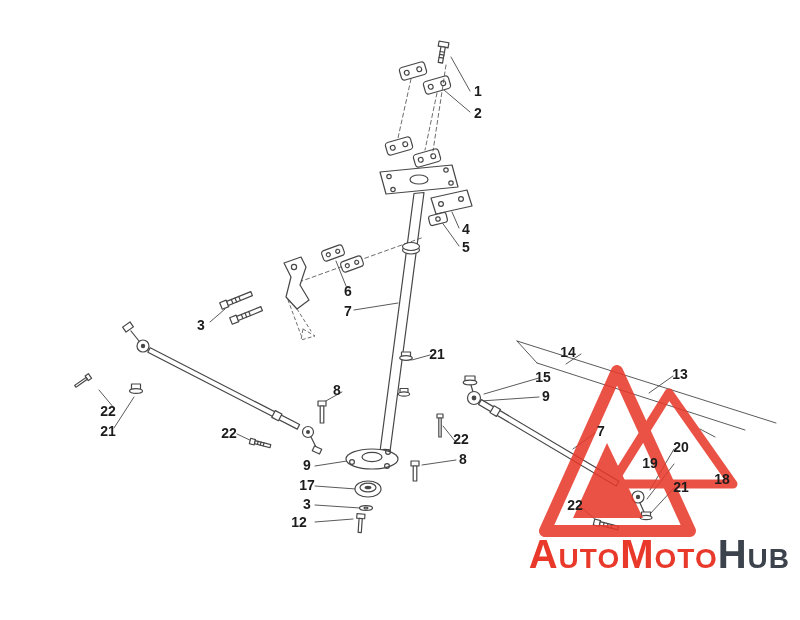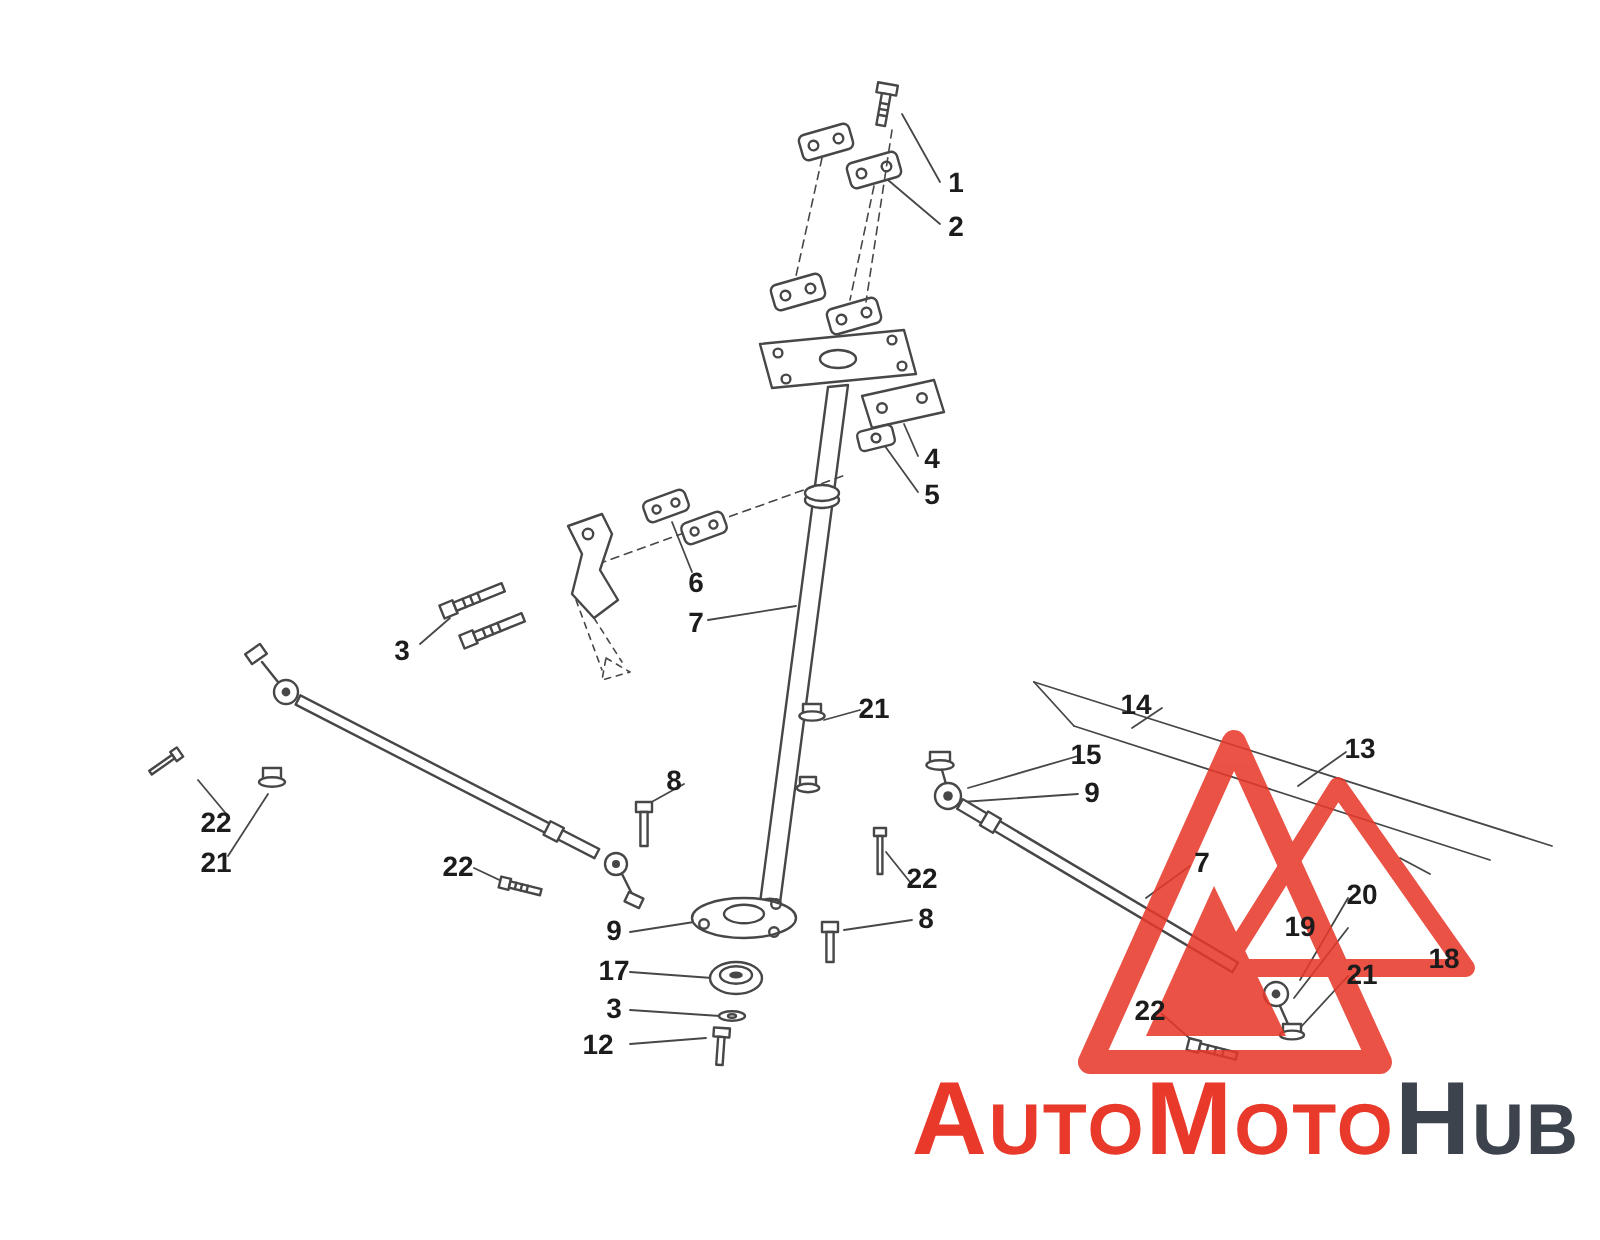--- a/index.html
+++ b/index.html
@@ -17,21 +17,21 @@
   .wm{stroke:var(--brand-red,#e8392b)}
   .wmfill{fill:var(--brand-red,#e8392b);stroke:none}
   .callout-layer{position:absolute;left:0;top:0;width:800px;height:620px;pointer-events:none}
   .callout{
     position:absolute;transform:translate(-50%,-50%);
     font-size:14px;font-weight:bold;color:var(--callout,#1c1c1c);
     font-family:"Liberation Sans", sans-serif;white-space:nowrap;
   }
   .brand{
     position:absolute;top:534px;right:10px;
-    font-weight:700;font-size:52px;line-height:1;
+    font-weight:700;font-size:40px;line-height:1;
     font-variant:small-caps;letter-spacing:1px;
   }
   .brand .red{color:var(--brand-red,#e8392b)}
   .brand .dark{color:var(--brand-dark,#3c434d)}
 </style>
 </head>
 <body>
 
 <div class="stage">
 

